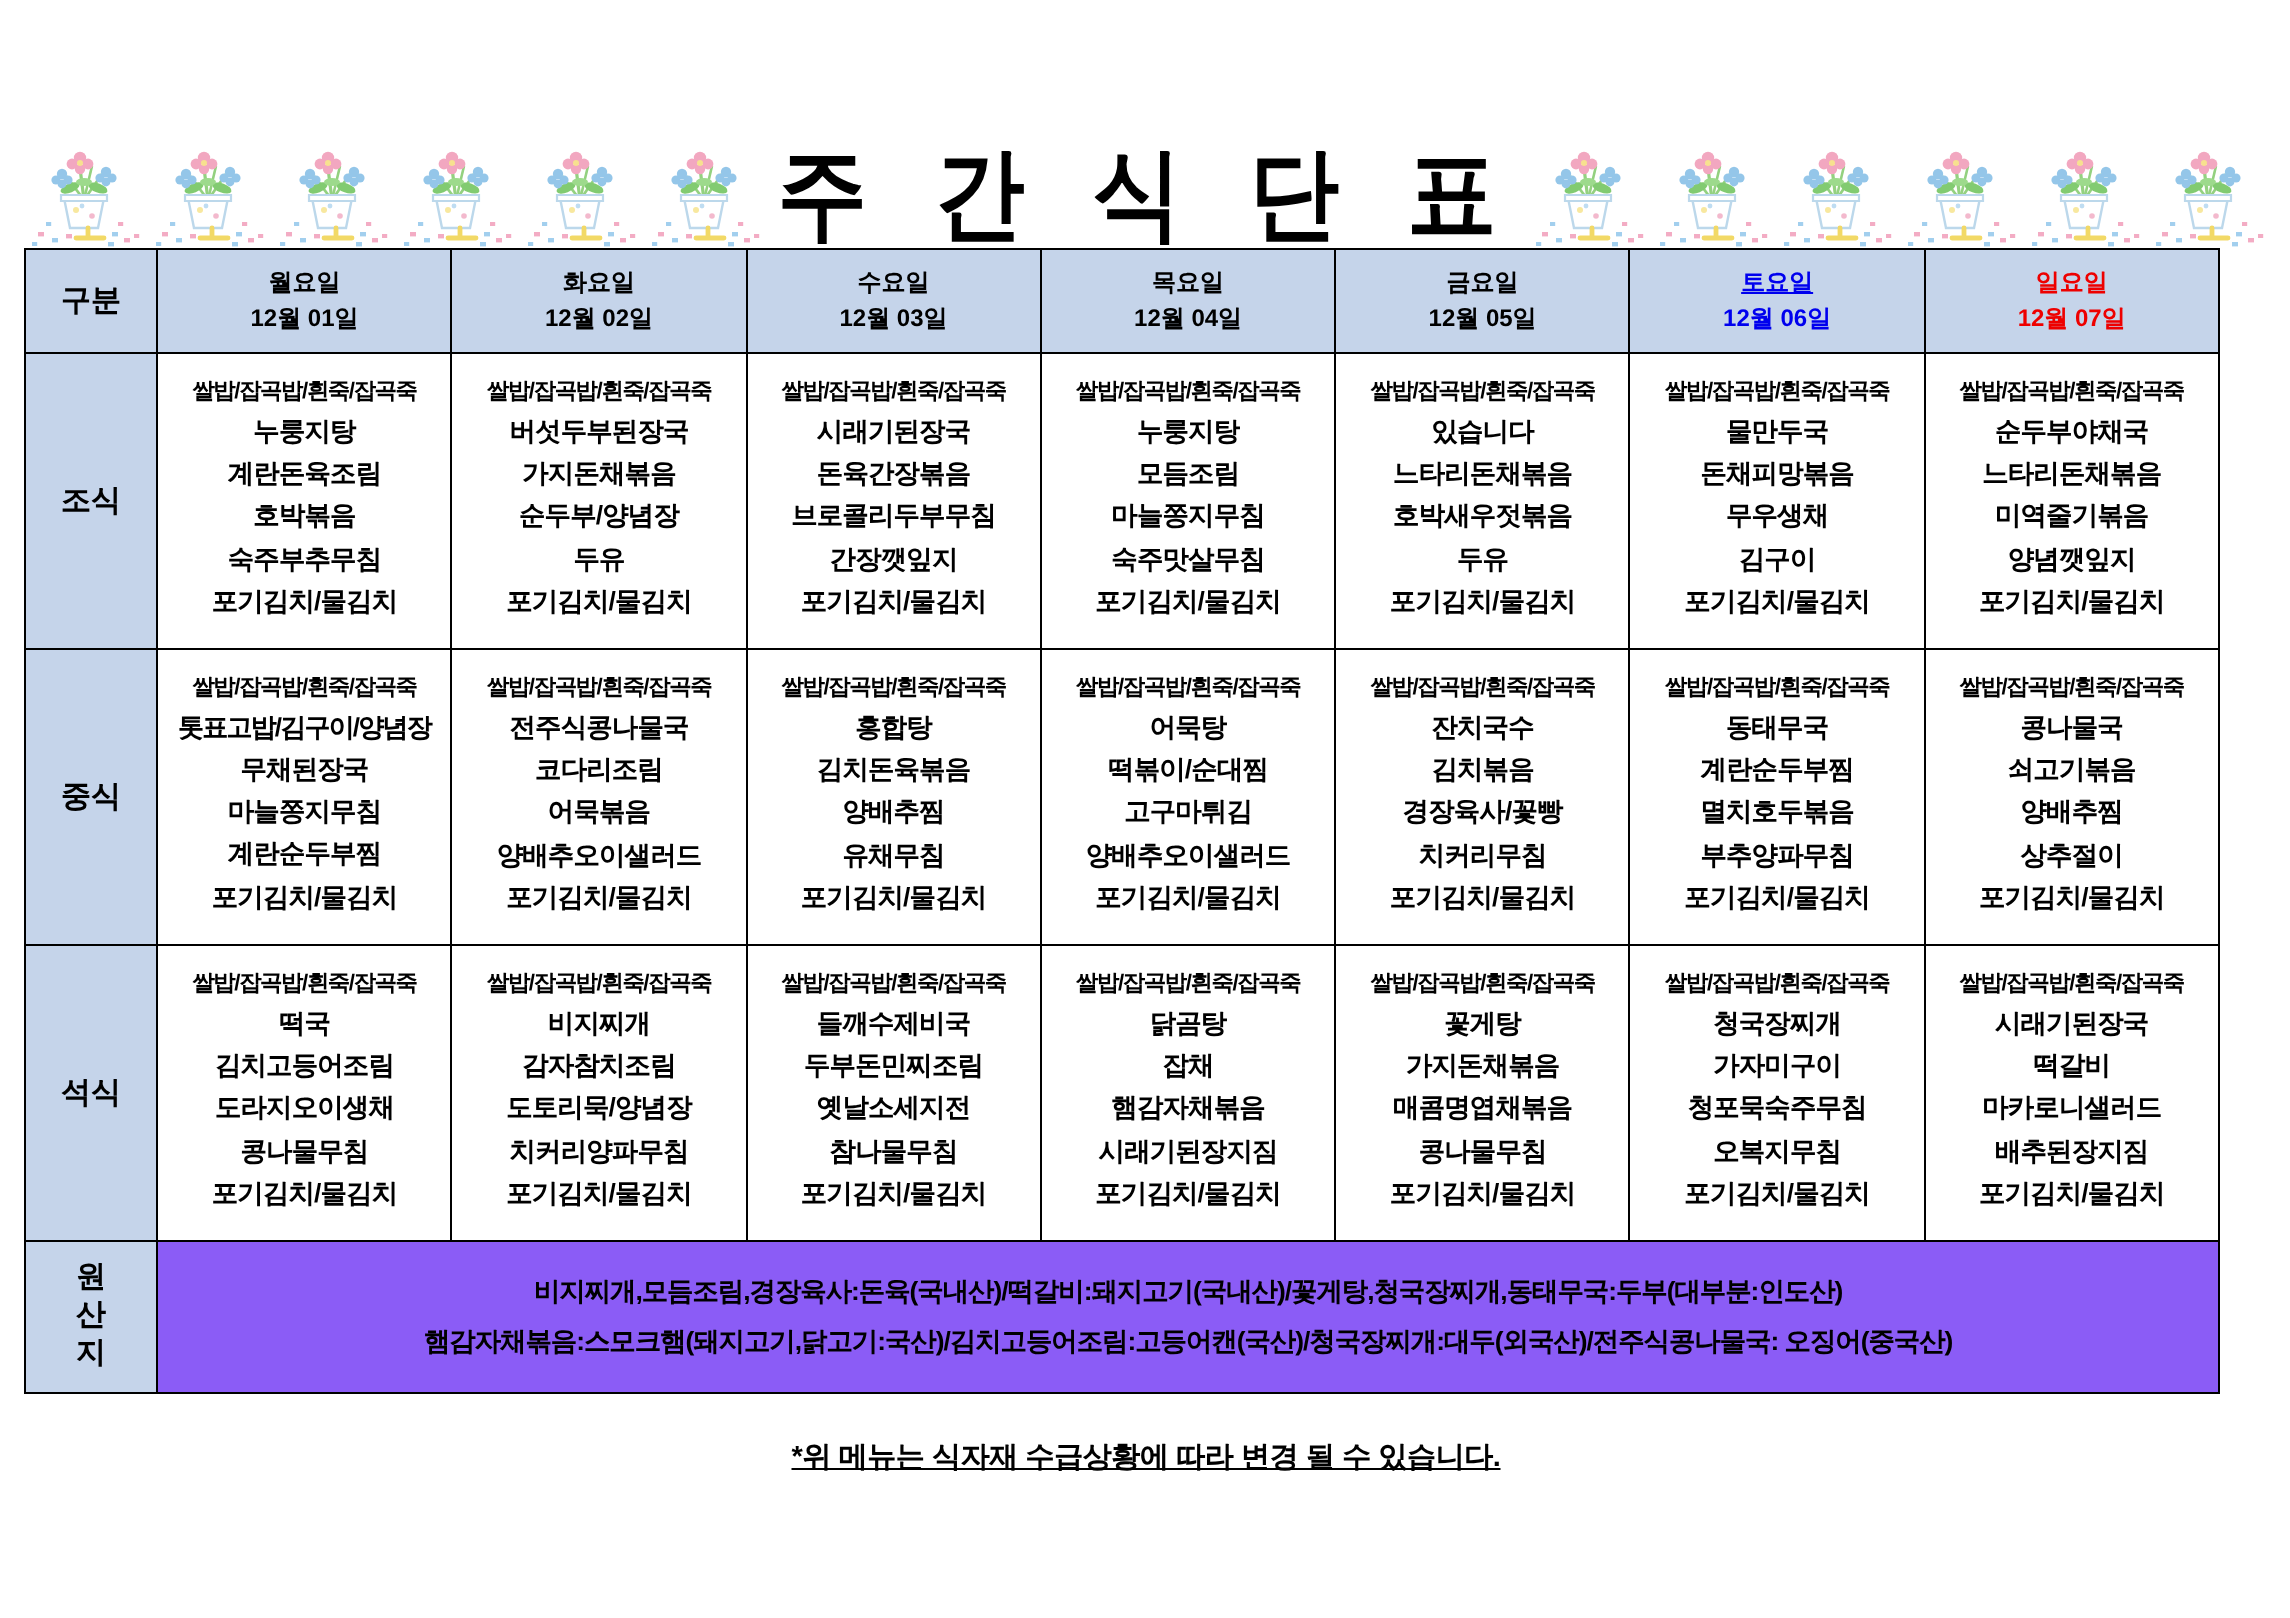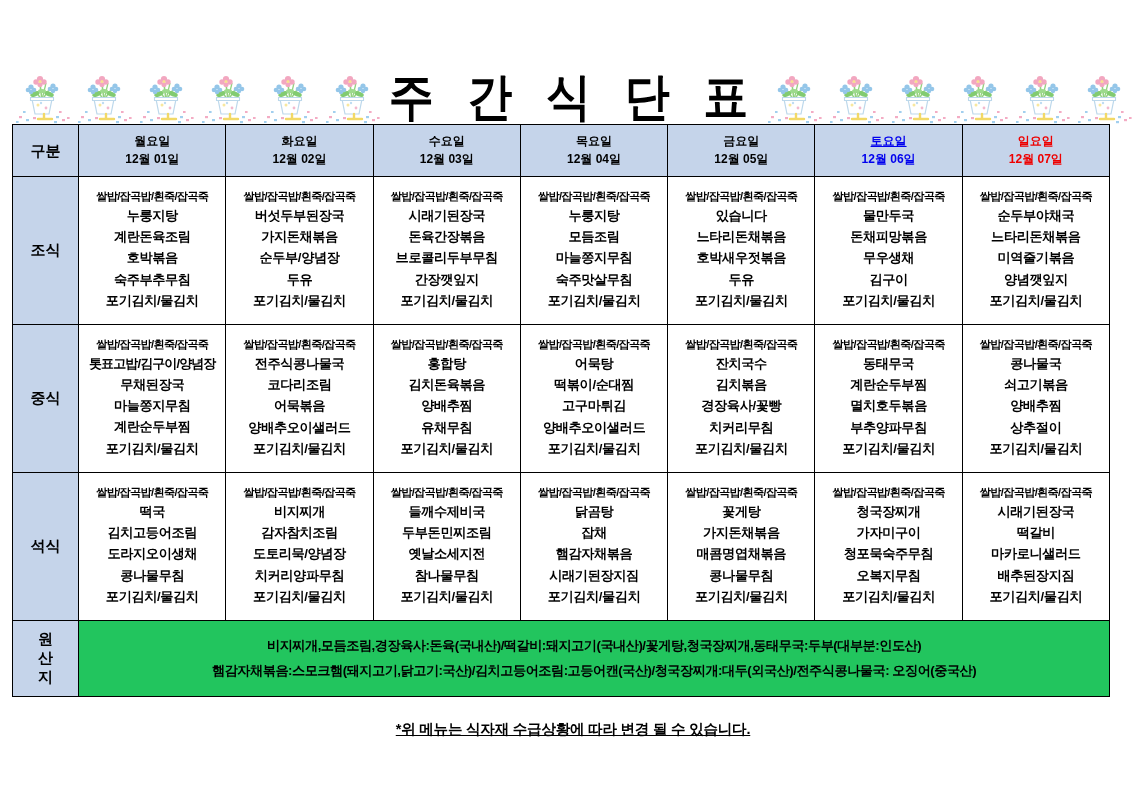--- a/index.html
+++ b/index.html
@@ -112,21 +112,21 @@
     font-weight: 700;
     color: #000000;
     line-height: 1.62;
     white-space: nowrap;
     letter-spacing: -0.4px;
   }
   .dish.tight { font-size: 13px; letter-spacing: -0.9px; }
 
   
   .origin-cell {
-    background: #22c55e;
+    background: #8b5cf6;
     height: 76px;
     padding: 6px 8px;
     text-align: center;
   }
   .origin-line {
     font-size: 13.2px;
     font-weight: 700;
     color: #000000;
     line-height: 1.85;
     white-space: nowrap;

